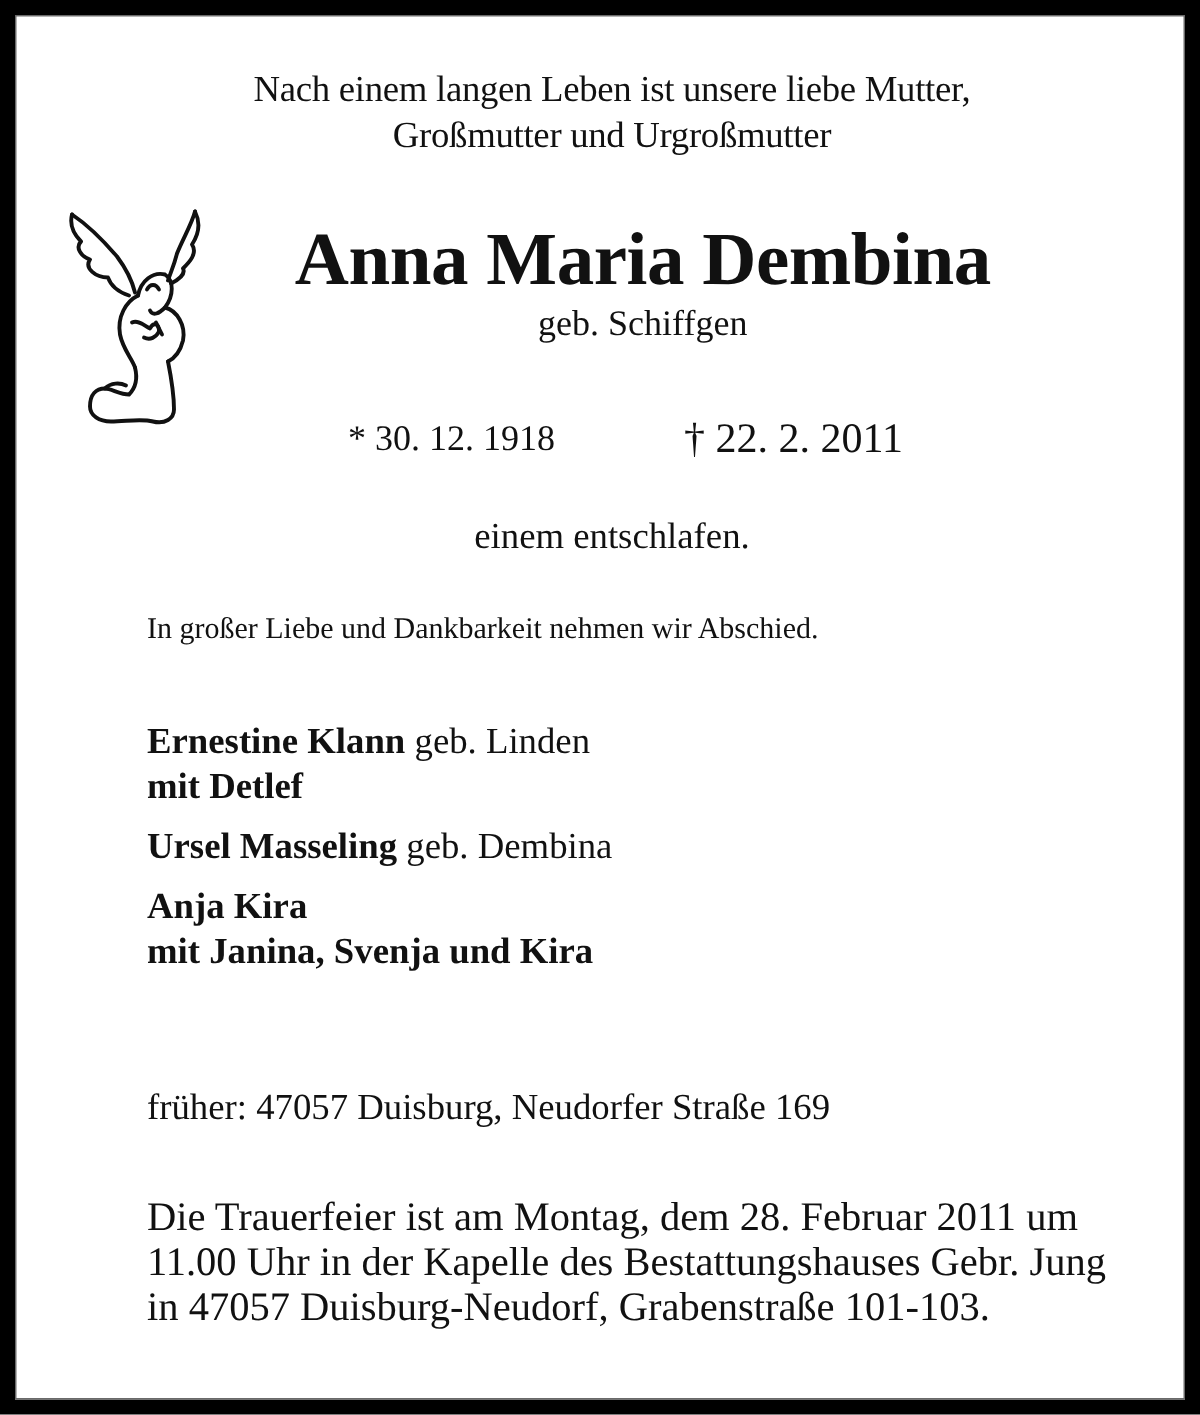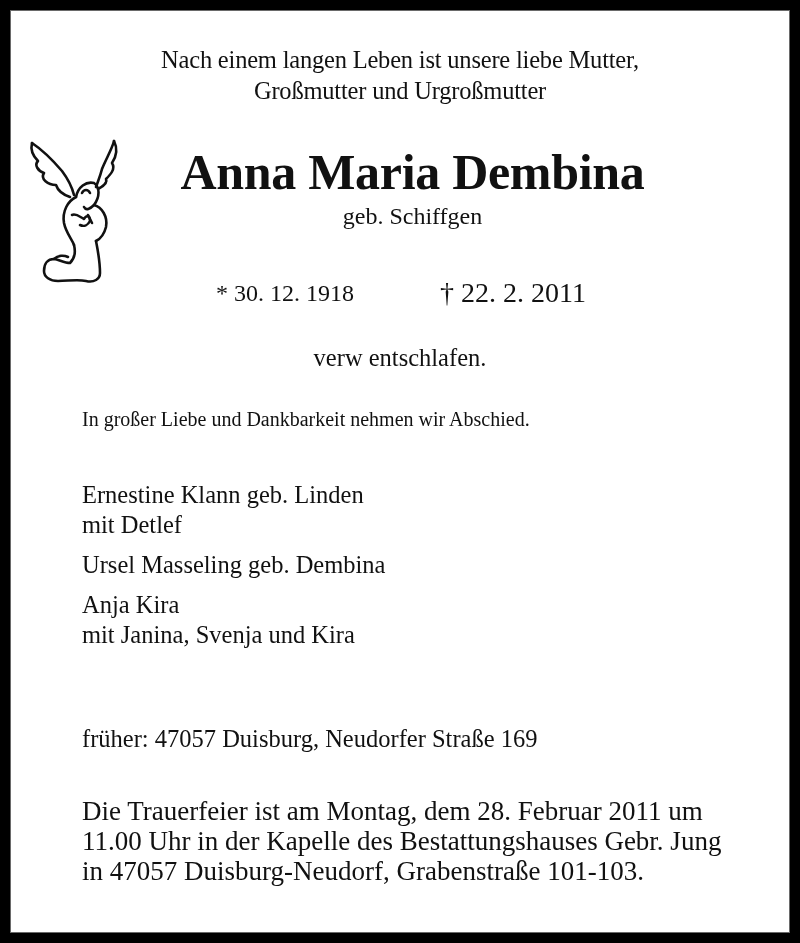--- a/index.html
+++ b/index.html
@@ -11,21 +11,21 @@
       font-family: "Liberation Serif", "DejaVu Serif", serif;
       color: #111111;
     }
     .sheet {
       position: absolute;
       left: 10px; top: 10px;
       width: 780px; height: 923px;
       background: #ffffff;
       box-shadow: inset 0 0 0 1px #6a6a6a;
     }
-    .abs { position: absolute; white-space: nowrap; }
+    .abs { position: absolute; white-space: nowrap; margin-left: 16px; }
     .center { left: 0; right: 0; text-align: center; }
     .intro {
       top: 34px; font-size: 24.5px; line-height: 31px;
       letter-spacing: -0.2px;
     }
     .angel { left: 18px; top: 125px; width: 100px; height: 150px; }
     .name {
       left: 125px; width: 555px; text-align: center;
       top: 132px; font-size: 50px; font-weight: bold; line-height: 60px;
       letter-spacing: -0.3px;
@@ -37,21 +37,21 @@
     .widowed {
       left: 125px; width: 555px; text-align: center;
       top: 218px; font-size: 24px; line-height: 28px;
     }
     .birth { left: 206px; top: 268px; font-size: 24px; line-height: 30px; }
     .death { left: 430px; top: 268px; font-size: 28px; line-height: 30px; }
     .sanft { top: 333px; font-size: 24.5px; line-height: 30px; }
     .farewell { left: 72px; top: 394px; font-size: 20px; line-height: 30px; }
     .mourners { left: 72px; top: 470px; }
     .mourner { font-size: 24.5px; line-height: 30px; }
-    .mourner .b { font-weight: normal; }
+    .mourner .b { font-weight: bold; }
     .gap { height: 10px; }
     .former { left: 72px; top: 714px; font-size: 24.5px; line-height: 30px; }
     .service { left: 72px; top: 786px; font-size: 27px; line-height: 30px; }
   </style>
 </head>
 <body>
 
 <div class="sheet">
 
   <div class="abs center intro">
@@ -81,21 +81,21 @@
       <path d="M26 124 C30 120 36 120 40 122"></path>
     </svg>
   </div>
 
   <div class="abs name">Anna Maria Dembina</div>
   <div class="abs maiden">geb. Schiffgen</div>
 
   <div class="abs birth">* 30. 12. 1918</div>
   <div class="abs death">† 22. 2. 2011</div>
 
-  <div class="abs center sanft">verw entschlafen.</div>
+  <div class="abs center sanft">einem entschlafen.</div>
 
   <div class="abs farewell">In großer Liebe und Dankbarkeit nehmen wir Abschied.</div>
 
   <div class="abs mourners">
     <div class="mourner">
       <div>
         <span class="b">Ernestine Klann</span><span> geb. Linden</span>
       </div>
       <div class="b">mit Detlef</div>
     </div>

